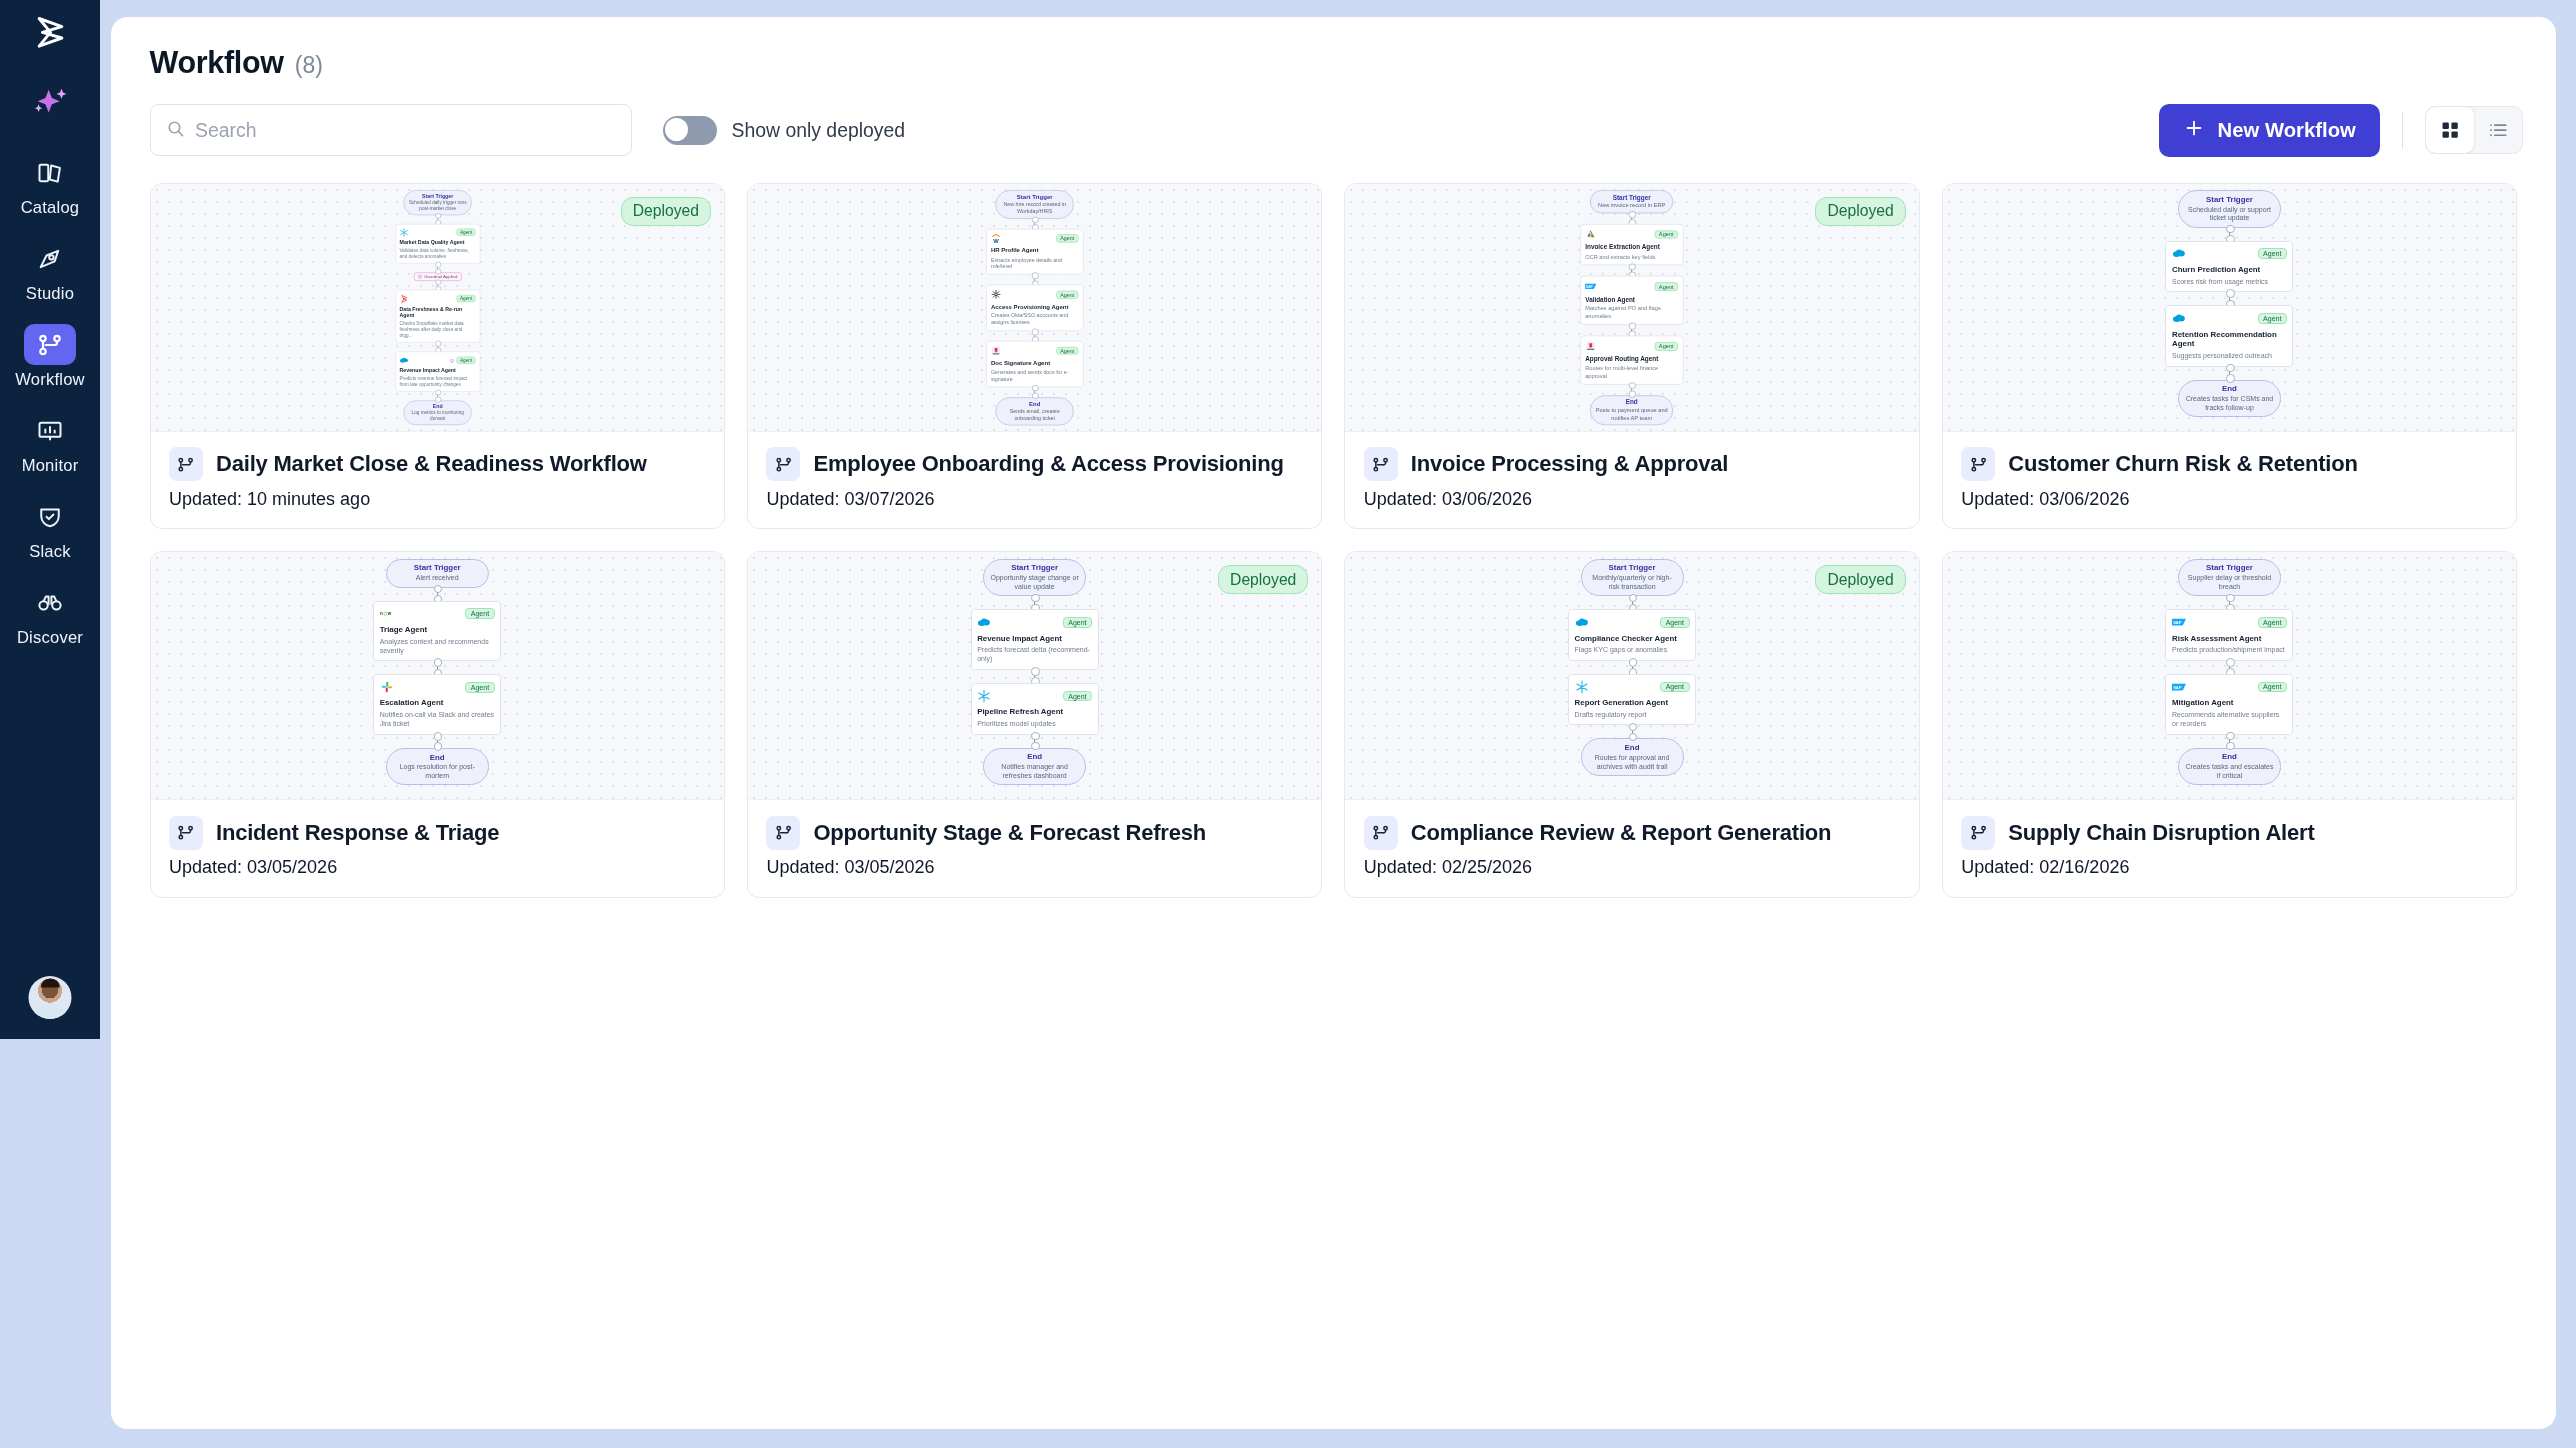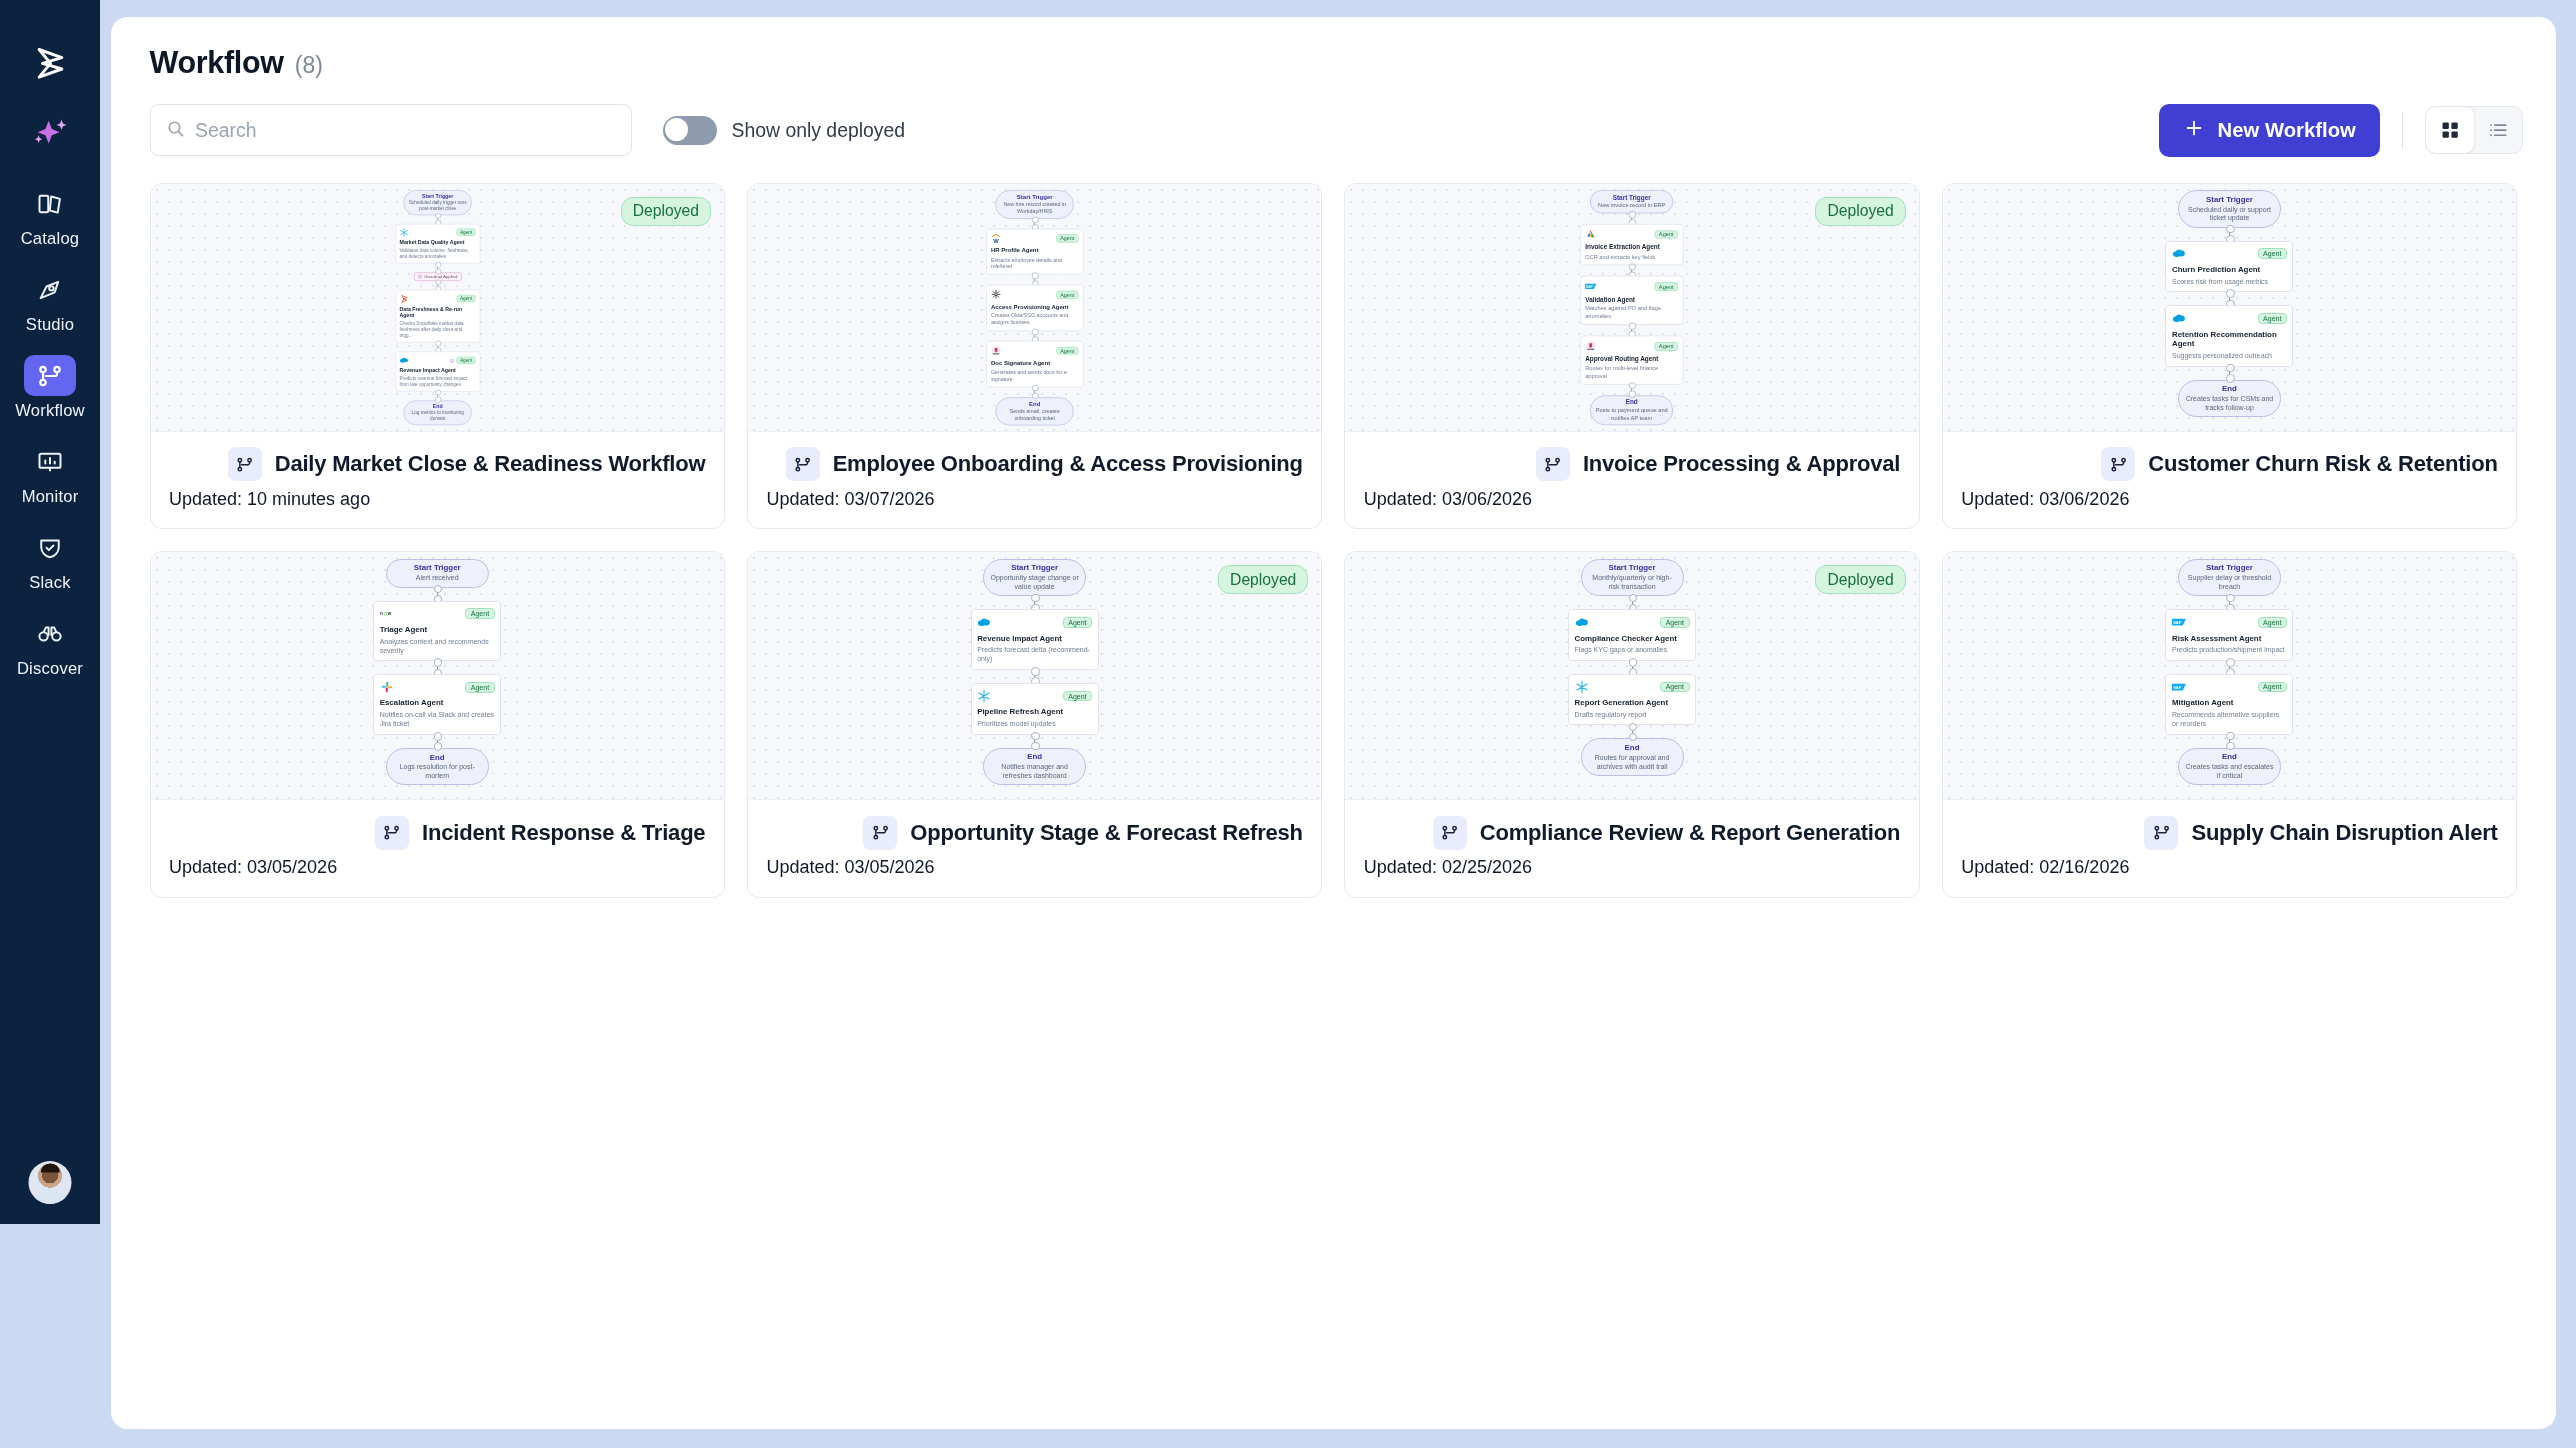--- a/index.html
+++ b/index.html
@@ -6,24 +6,24 @@
   html, body {
     width: 2576px; height: 1449px;
     font-family: "Liberation Sans", sans-serif;
     background: #c9d8f0;
     overflow: hidden;
   }
   #app { position: relative; width: 2576px; height: 1449px; display: flex; background: #cbd9f2; }
 
   
   .sidebar {
-    width: 100px; height: 1224px; flex: 0 0 100px;
+    width: 100px; height: 1039px; flex: 0 0 100px;
     background: #0c2340;
     display: flex; flex-direction: column; align-items: center;
-    padding-top: 34px;
+    padding-top: 3px;
     position: relative;
   }
   .logo-mark { width: 57px; height: 57px; display: flex; align-items: center; justify-content: center; margin-bottom: 16.6px; }
   .spark-mark { width: 57px; height: 52px; display: flex; align-items: center; justify-content: center; margin-bottom: 24px; }
   .nav-item {
     width: 85px; margin-bottom: 20.3px;
     display: flex; flex-direction: column; align-items: center; gap: 4.6px;
     cursor: pointer;
   }
   .nav-icon-box {
@@ -127,21 +127,21 @@
   .connector::before { content:""; position:absolute; left:-2.8px; top:-2.8px; width:6.5px; height:6.5px; border-radius:50%; background:#fff; border:0.9px solid #aab1c0; }
   .connector::after { content:""; position:absolute; left:-2.8px; bottom:-2.8px; width:6.5px; height:6.5px; border-radius:50%; background:#fff; border:0.9px solid #aab1c0; }
   .guard {
     border: 0.9px solid #e2a7d8; background: #fdf4fc; border-radius: 3.7px;
     font-size: 6.5px; color: #6b4f7a; padding: 1.4px 5.5px; display: flex; align-items: center; gap: 2.8px;
   }
   .shield-mini { width:6.5px; height:7.4px; }
 
   
   .card-foot { padding: 15.7px 18.5px 18.5px 18.5px; }
-  .foot-row { display: flex; align-items: center; gap: 13px; justify-content: flex-end; }
+  .foot-row { display: flex; align-items: center; gap: 13px; }
   .wf-icon-box { width: 34px; height: 34px; border-radius: 7.4px; background: #e8ecfc; display:flex; align-items:center; justify-content:center; flex: 0 0 34px; }
   .card-title { font-size: 22px; font-weight: 700; color: #101a2b; letter-spacing: -0.2px; white-space: nowrap; }
   .card-sub { font-size: 18px; color: #0f172a; margin-top: 7.4px; }
 </style>
 </head>
 <body>
 
 <div id="app">
 
   <div class="sidebar">

